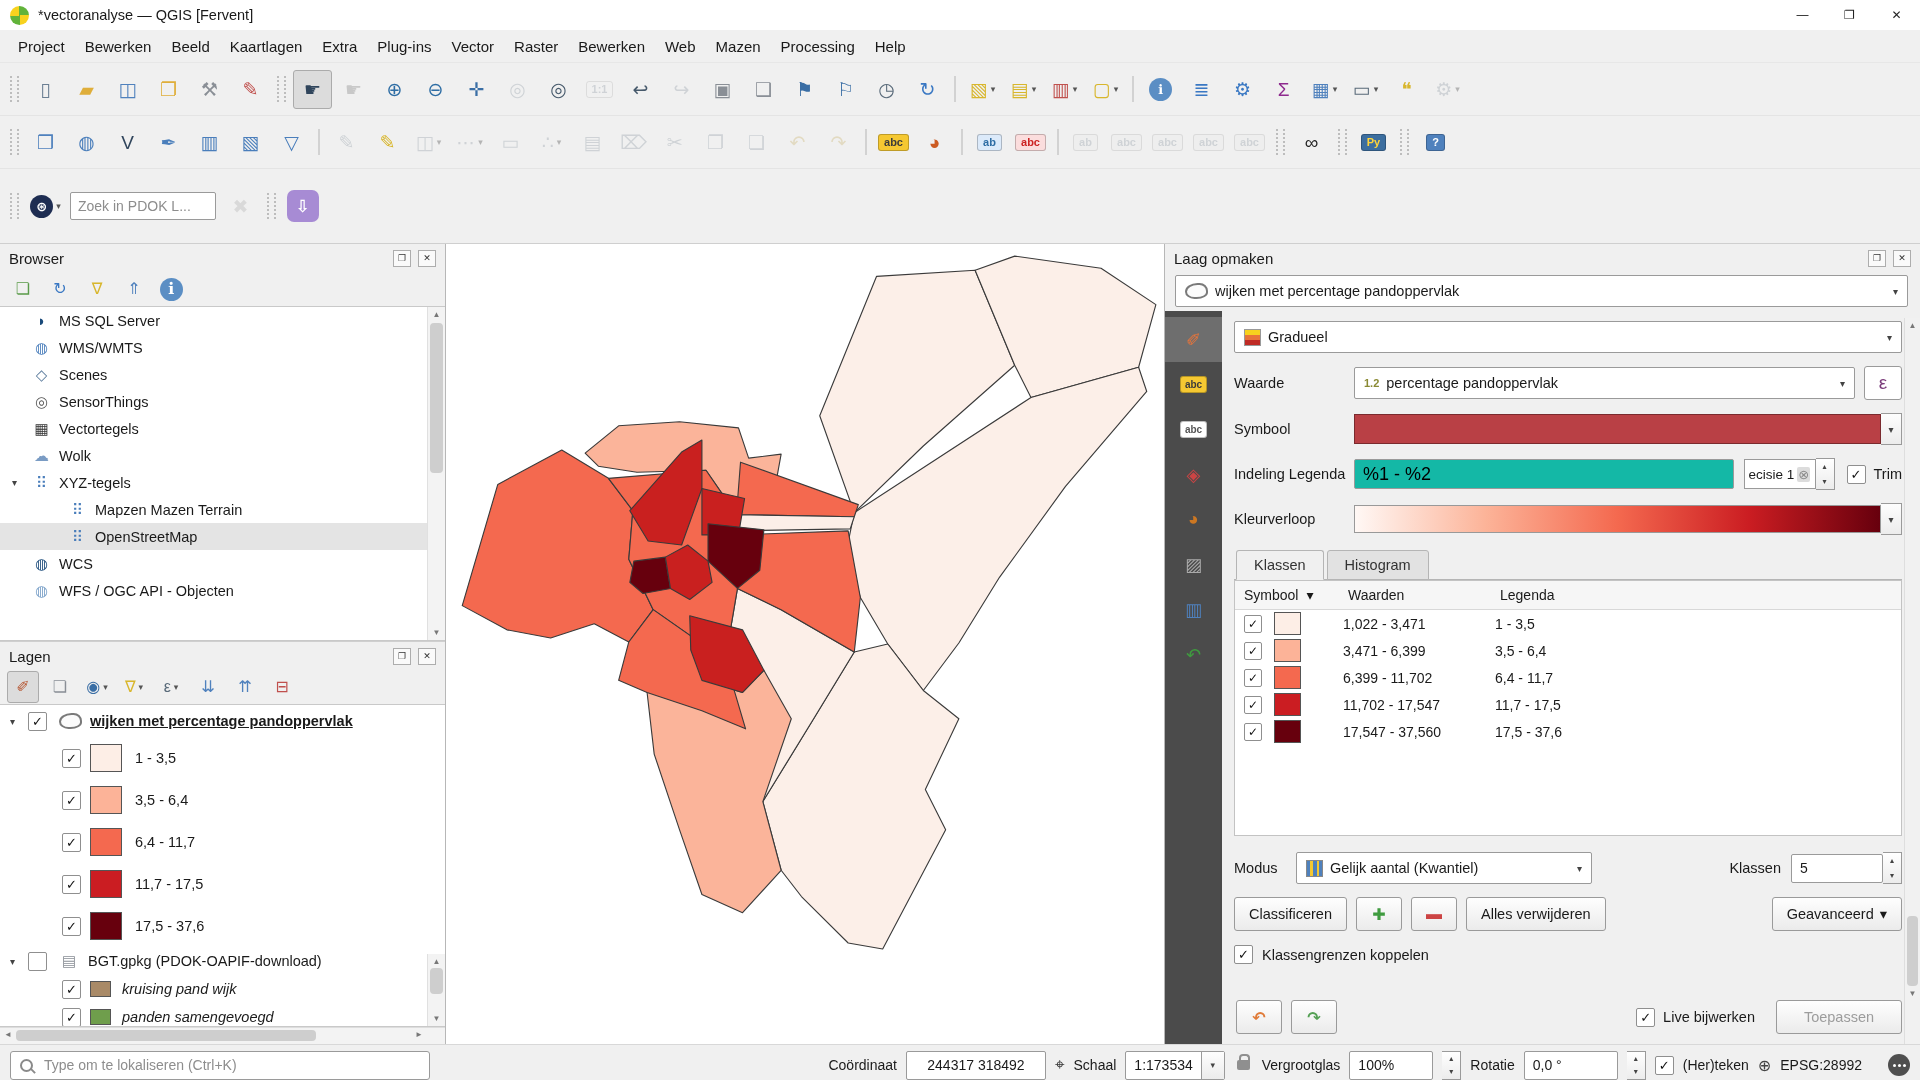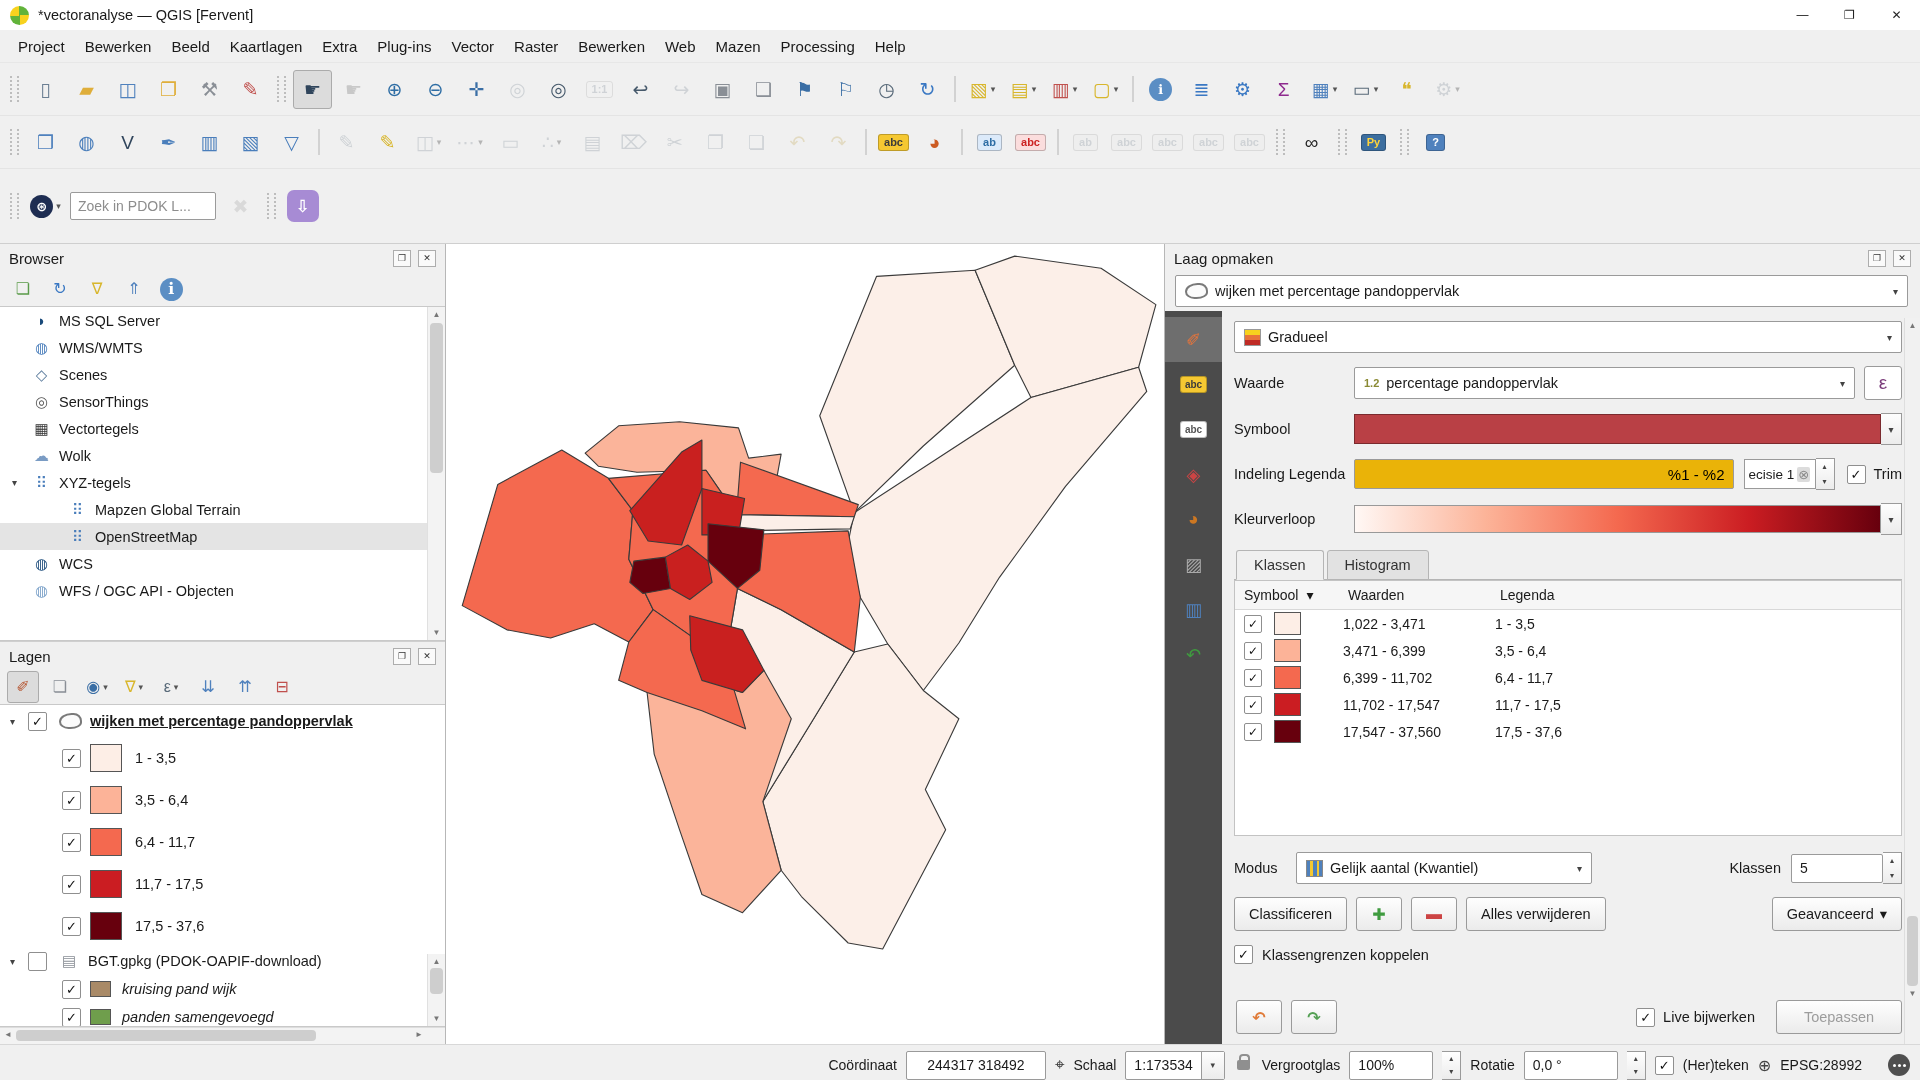--- a/index.html
+++ b/index.html
@@ -89,21 +89,21 @@
   .rd-content{flex:1;padding:6px 18px 8px 12px;display:flex;flex-direction:column;min-width:0;}
   .frow{display:flex;align-items:center;margin-top:13px;}
   .flabel{width:120px;font-size:14.5px;flex:none;}
   .grad-icon{width:15px;height:15px;flex:none;background:linear-gradient(180deg,#f7d21e 0 34%,#e8743a 34% 67%,#bf2b25 67% 100%);border:1px solid #999;}
   .mode-icon{width:15px;height:15px;flex:none;background:linear-gradient(90deg,#4f81bd 0 22%,#f5c832 22% 42%,#4f81bd 42% 64%,#f5c832 64% 82%,#4f81bd 82% 100%);border:1px solid #888;}
   .decimal-badge{font-size:11px;font-weight:700;color:#8a8a33;flex:none;}
   .ebtn{width:36px;height:32px;margin-left:9px;border:1px solid #9a9a9a;border-radius:3px;background:#fff;display:flex;align-items:center;justify-content:center;color:#7a3b7a;font-size:19px;flex:none;}
   .symbar{flex:1;height:28px;border:1px solid #7a2a2e;}
   .sidedd{width:20px;height:30px;border:1px solid #9a9a9a;border-left:none;background:linear-gradient(#fdfdfd,#ececec);display:flex;align-items:center;justify-content:center;font-size:10px;color:#444;flex:none;}
   .ramp{flex:1;height:26px;border:1px solid #999;}
-  .txtinput{height:28px;border:1px solid #9a9a9a;border-radius:2px;background:#eab308;padding:0 8px;font-size:15px;font-family:inherit;text-align:right;}
+  .txtinput{height:28px;border:1px solid #9a9a9a;border-radius:2px;background:#14b8a6;padding:0 8px;font-size:18px;font-family:inherit;}
   .precbox{width:62px;height:28px;border:1px solid #9a9a9a;background:#fff;display:flex;align-items:center;padding:0 4px;font-size:13.5px;margin-left:10px;overflow:hidden;gap:3px;flex:none;}
   .clearbadge{font-size:13px;color:#888;background:#dcdcdc;border-radius:2px;padding:0 1px;}
   .updn{width:18px;height:30px;display:flex;flex-direction:column;border:1px solid #9a9a9a;border-left:none;background:linear-gradient(#fff,#ececec);flex:none;}
   .updn span{flex:1;font-size:8px;display:flex;align-items:center;justify-content:center;color:#444;}
   .chk-inline{display:flex;align-items:center;gap:8px;font-size:14.5px;}
   .tabs{display:flex;margin-top:15px;padding-left:2px;position:relative;}
   .tabs::after{content:"";position:absolute;left:0;right:0;bottom:0;border-bottom:1px solid #b5b5b5;}
   .tab{padding:6px 17px;font-size:14.5px;border:1px solid #b5b5b5;border-radius:3px 3px 0 0;background:#e2e2e2;margin-right:3px;color:#333;position:relative;z-index:1;}
   .tab.active{background:#f0f0f0;border-bottom-color:#f0f0f0;}
   .classtable{border:1px solid #c3c3c3;background:#fff;height:254px;overflow:hidden;}
@@ -516,21 +516,21 @@
 
             <div class="trow">
               <span class="texp">▾</span>
               <span class="ticn" style="color: rgb(74, 126, 187);">⠿</span>
               <span class="tlbl">XYZ-tegels</span>
             </div>
 
             <div class="trow lvl2">
               <span class="texp"></span>
               <span class="ticn" style="color: rgb(74, 126, 187);">⠿</span>
-              <span class="tlbl">Mapzen Global Terrain</span>
+              <span class="tlbl">Mapzen Mazen Terrain</span>
             </div>
 
             <div class="trow lvl2 selected">
               <span class="texp"></span>
               <span class="ticn" style="color: rgb(74, 126, 187);">⠿</span>
               <span class="tlbl">OpenStreetMap</span>
             </div>
 
             <div class="trow">
               <span class="texp"></span>
@@ -890,20 +890,24 @@
     </div>
     <div class="rd-scroll">
       <span class="sbu">▲</span>
       <span class="thumb"></span>
       <span class="sbd">▼</span>
     </div>
   </div>
 </div>
 
 <div class="statusbar">
+  <div class="locator">
+    <span class="mag"></span>
+    <input placeholder="Type om te lokaliseren (Ctrl+K)" style="">
+  </div>
   <span class="sb-spacer"></span>
   <span>Coördinaat</span>
   <span class="sb-input" style="width:122px;">244317 318492</span>
   <span style="font-size:17px;color:#333;">⌖</span>
   <span>Schaal</span>
   <span class="sb-combo">
     <span>1:173534</span>
     <span class="dbox caret">▾</span>
   </span>
   <span class="lock"></span>

